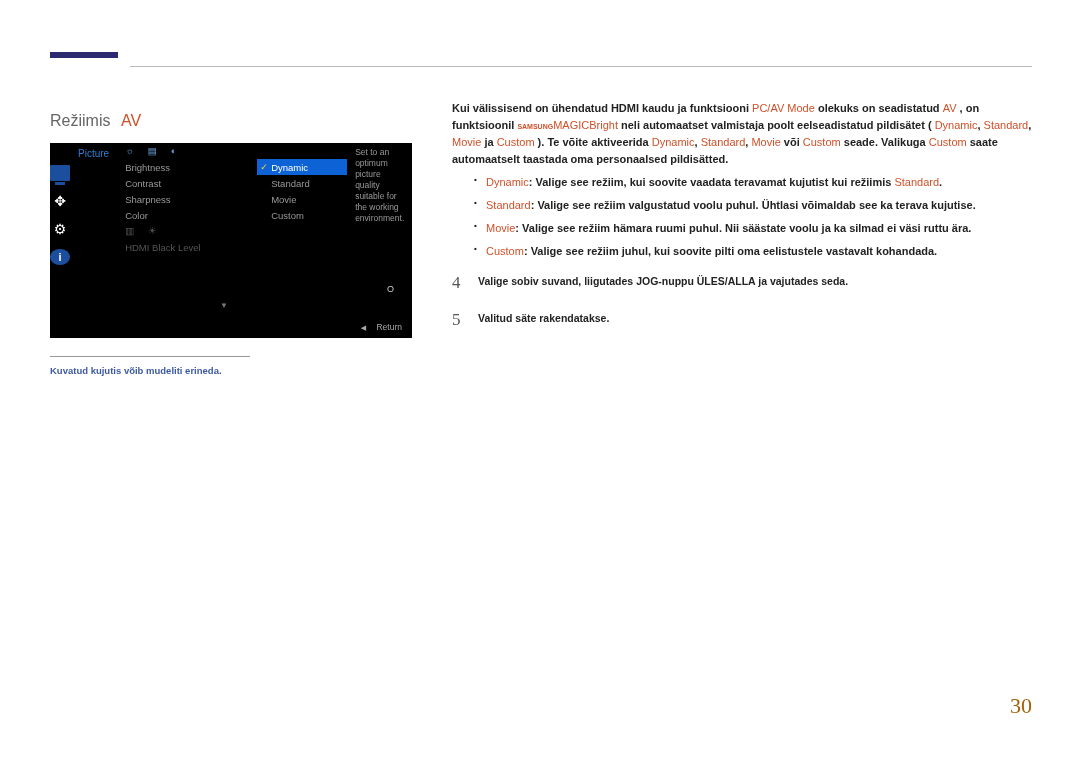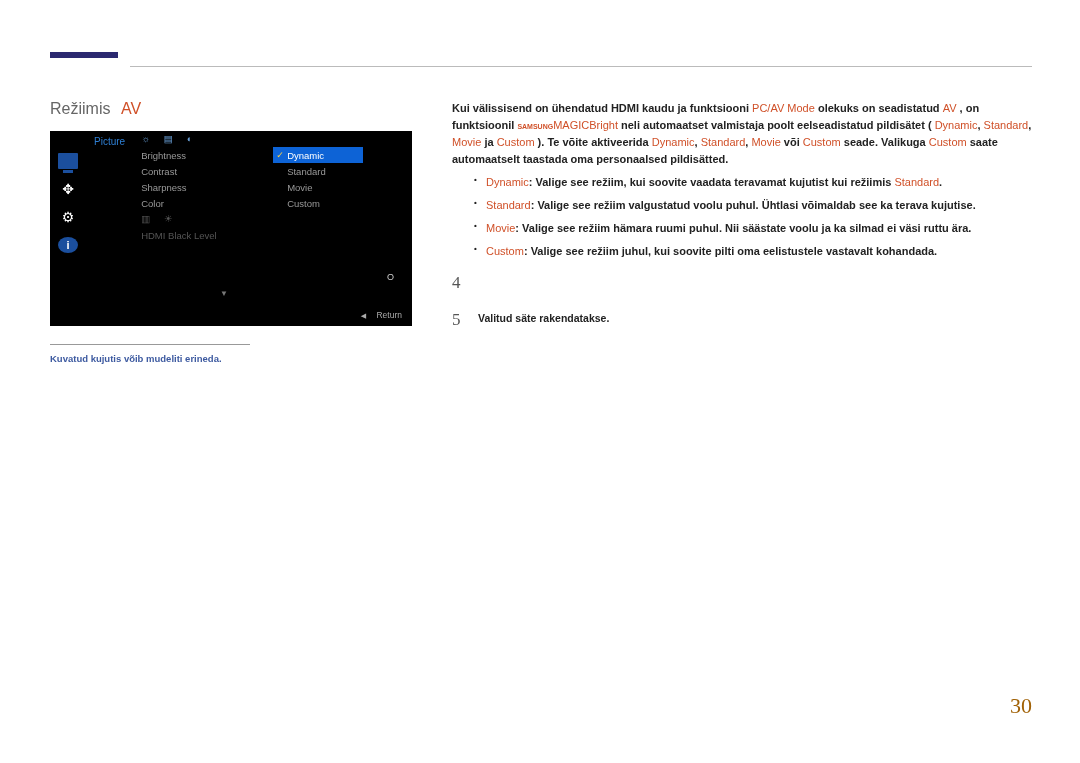--- a/index.html
+++ b/index.html
@@ -31,21 +31,21 @@
     position: absolute;
     right: 48px;
     bottom: 44px;
     font-size: 22px;
     color: #a16207;
     font-family: Georgia, serif;
   }
   .left-col {
     position: absolute;
     left: 50px;
-    top: 100px;
+    top: 112px;
     width: 380px;
   }
   .mode-title {
     font-size: 16px;
     color: #666;
     margin-bottom: 13px;
   }
   .mode-title .av { color: #d05028; margin-left: 6px; }
   .osd {
     width: 362px;
@@ -151,20 +151,21 @@
           </div>
           <div class="osd-row dimmed">HDMI Black Level</div>
         </div>
         <div class="osd-col2">
           <div style="height:16px"></div>
           <div class="osd-opt sel">Dynamic</div>
           <div class="osd-opt">Standard</div>
           <div class="osd-opt">Movie</div>
           <div class="osd-opt">Custom</div>
         </div>
+        <div class="osd-col3">Set to an optimum picture quality suitable for the working environment.</div>
       </div>
       <div class="osd-right-o">O</div>
       <div class="osd-arrow-down">▼</div>
       <div class="osd-footer">
         <span class="tri">◀</span>
         <span>Return</span>
       </div>
     </div>
   </div>
 
@@ -205,18 +206,19 @@
     <li>
       <span class="red">Movie</span><span>: Valige see režiim hämara ruumi puhul. Nii säästate voolu ja ka silmad ei väsi ruttu ära.</span>
     </li>
     <li>
       <span class="red">Custom</span><span>: Valige see režiim juhul, kui soovite pilti oma eelistustele vastavalt kohandada.</span>
     </li>
   </ul>
 
   <div class="step">
     <div class="step-num">4</div>
+    <div class="step-text">Valige sobiv suvand, liigutades JOG-nuppu ÜLES/ALLA ja vajutades seda.</div>
   </div>
   <div class="step">
     <div class="step-num">5</div>
     <div class="step-text">Valitud säte rakendatakse.</div>
   </div>
 </div>
 
 </body></html>

